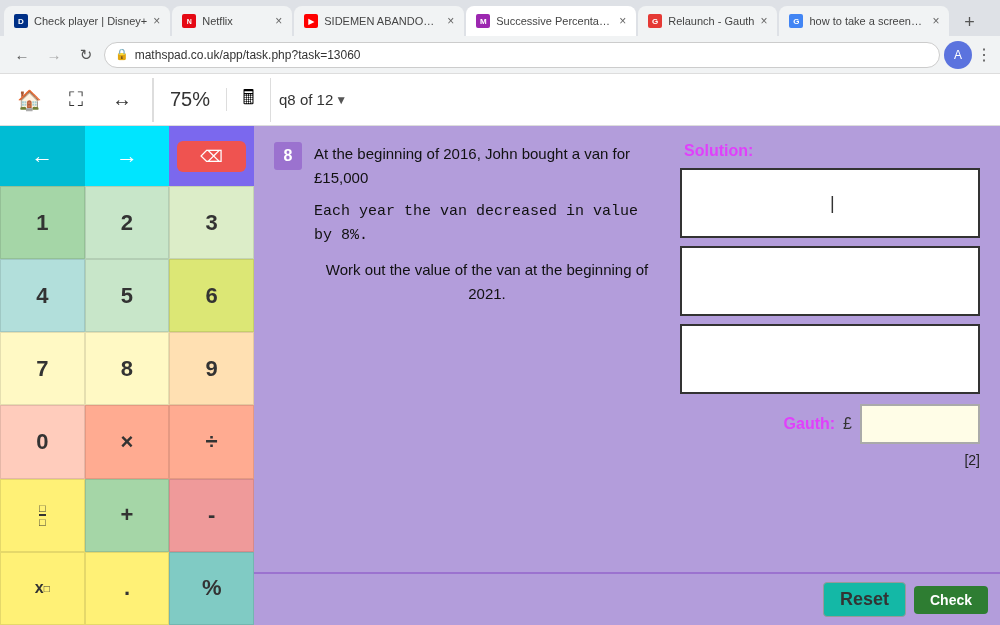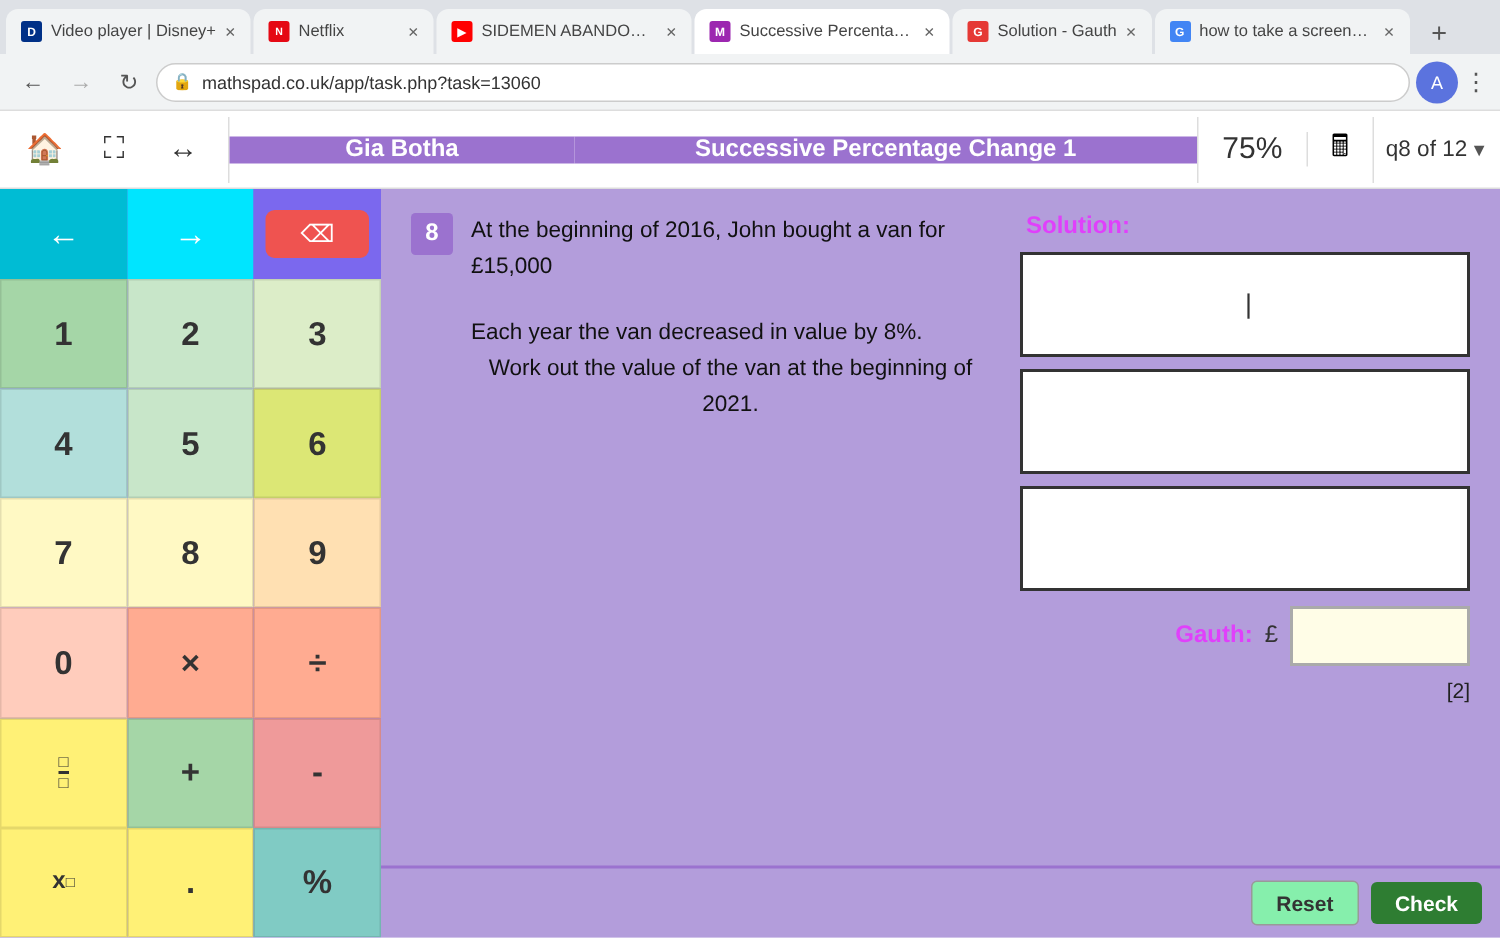--- a/index.html
+++ b/index.html
@@ -61,21 +61,21 @@
     .key-pct { background: #80cbc4; color: #333; }
   </style>
 </head>
 <body>
 
 <div>
   <div style="background:#dee1e6; display:flex; align-items:flex-end; height:36px; padding:0 4px; gap:2px;">
 
     <div class="tab" style="background:#f1f3f4;">
       <div style="width:14px;height:14px;background:#003087;border-radius:2px;display:flex;align-items:center;justify-content:center;color:white;font-size:8px;font-weight:bold;flex-shrink:0;">D</div>
-      <span class="tab-title">Video player | Disney+</span>
+      <span class="tab-title">Check player | Disney+</span>
       <span class="tab-close">×</span>
     </div>
 
     <div class="tab" style="background:#f1f3f4;">
       <div style="width:14px;height:14px;background:#e50914;border-radius:2px;display:flex;align-items:center;justify-content:center;color:white;font-size:7px;font-weight:bold;flex-shrink:0;">N</div>
       <span class="tab-title">Netflix</span>
       <span class="tab-close">×</span>
     </div>
 
     <div class="tab" style="background:#f1f3f4;">
@@ -85,21 +85,21 @@
     </div>
 
     <div class="tab active" style="background:#fff;">
       <div style="width:14px;height:14px;background:#9c27b0;border-radius:2px;display:flex;align-items:center;justify-content:center;color:white;font-size:8px;font-weight:bold;flex-shrink:0;">M</div>
       <span class="tab-title">Successive Percentage C...</span>
       <span class="tab-close">×</span>
     </div>
 
     <div class="tab" style="background:#f1f3f4;">
       <div style="width:14px;height:14px;background:#e53935;border-radius:2px;display:flex;align-items:center;justify-content:center;color:white;font-size:8px;font-weight:bold;flex-shrink:0;">G</div>
-      <span class="tab-title">Solution - Gauth</span>
+      <span class="tab-title">Relaunch - Gauth</span>
       <span class="tab-close">×</span>
     </div>
 
     <div class="tab" style="background:#f1f3f4;">
       <div style="width:14px;height:14px;background:#4285f4;border-radius:2px;display:flex;align-items:center;justify-content:center;color:white;font-size:8px;font-weight:bold;flex-shrink:0;">G</div>
       <span class="tab-title">how to take a screenshot...</span>
       <span class="tab-close">×</span>
     </div>
     <div class="new-tab-btn">+</div>
   </div>
@@ -117,28 +117,20 @@
   </div>
 </div>
 
 <div class="app">
 
   <div class="toolbar">
     <div class="toolbar-left">
       <div class="toolbar-icon-btn">🏠</div>
       <div class="toolbar-icon-btn">⛶</div>
       <div class="toolbar-icon-btn">↔</div>
-    </div>
-    <div class="toolbar-middle">
-      <div class="student-name-section">
-        <span>Gia Botha</span>
-      </div>
-      <div class="question-title-section">
-        <span>Successive Percentage Change 1</span>
-      </div>
     </div>
     <div class="toolbar-right">
       <div class="percent-badge">75%</div>
       <div class="calc-icon-btn">🖩</div>
       <div class="q-counter">
         <span>q8 of 12</span>
         <span class="chevron-down">▼</span>
       </div>
     </div>
   </div>
@@ -179,22 +171,22 @@
     </div>
 
     <div style="flex:1;display:flex;flex-direction:column;background:#b39ddb;">
       <div style="flex:1;padding:16px 20px 8px 20px;display:flex;gap:20px;">
 
         <div style="display:flex;gap:12px;flex:1;">
           <div>
             <div style="background:#9b72cf;color:white;width:28px;height:28px;display:flex;align-items:center;justify-content:center;font-size:16px;font-weight:bold;border-radius:3px;">8</div>
           </div>
           <div>
-            <p style="font-size:15px;color:#111;line-height:1.6;margin-bottom:20px;">At the beginning of 2016, John bought a van for £15,000</p>
-            <p style="font-size:15px;color:#111;line-height:1.6;">Each year the van decreased in value by 8%.</p>
+            <p style="font-size:15px;color:#111;line-height:1.6;margin-bottom:10px;">At the beginning of 2016, John bought a van for £15,000</p>
+            <p style="font-size:15px;color:#111;line-height:1.6;margin-bottom:10px;font-family:Liberation Mono, monospace;">Each year the van decreased in value by 8%.</p>
             <p style="font-size:15px;color:#111;line-height:1.6;margin-bottom:10px;text-align:center;">Work out the value of the van at the beginning of 2021.</p>
           </div>
         </div>
 
         <div style="width:300px;display:flex;flex-direction:column;gap:8px;">
           <div style="color:#e040fb;font-size:16px;font-weight:bold;text-align:left;padding-left:4px;">Solution:</div>
           <div style="background:white;border:2px solid #333;height:70px;position:relative;">
             <span style="position:absolute;top:50%;left:50%;transform:translateY(-50%);font-size:18px;color:#333;">|</span>
           </div>
           <div style="background:white;border:2px solid #333;height:70px;"></div>
@@ -203,18 +195,18 @@
           <div style="display:flex;align-items:center;gap:8px;justify-content:flex-end;margin-top:2px;">
             <span style="color:#e040fb;font-size:16px;font-weight:bold;">Gauth:</span>
             <span style="font-size:16px;color:#333;">£</span>
             <div style="background:#fffde7;border:2px solid #aaa;width:120px;height:40px;"></div>
           </div>
           <div style="text-align:right;font-size:14px;color:#222;">[2]</div>
         </div>
       </div>
 
       <div style="background:#b39ddb;display:flex;justify-content:flex-end;align-items:center;padding:8px 12px;gap:8px;border-top:2px solid #9b72cf;">
-        <button style="background:#86efac;color:#333;border:1px solid #999;border-radius:4px;padding:6px 16px;font-size:14px;font-weight:bold;cursor:pointer;">Reset</button>
+        <button style="background:#14b8a6;color:#333;border:1px solid #999;border-radius:4px;padding:6px 16px;font-size:18px;font-weight:bold;cursor:pointer;">Reset</button>
         <button style="background:#2e7d32;color:white;border:none;border-radius:4px;padding:6px 16px;font-size:14px;font-weight:bold;cursor:pointer;">Check</button>
       </div>
     </div>
   </div>
 </div>
 
 </body></html>

